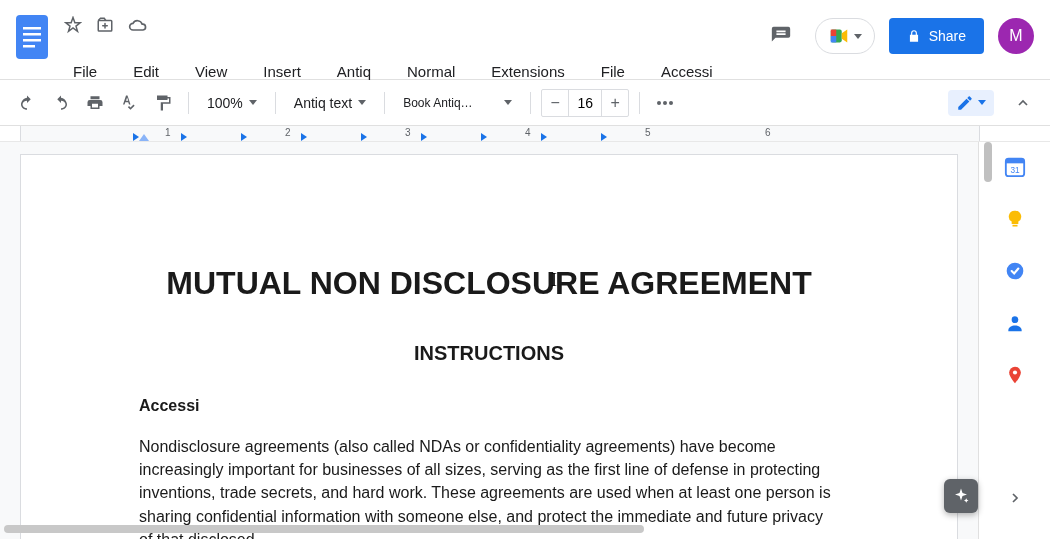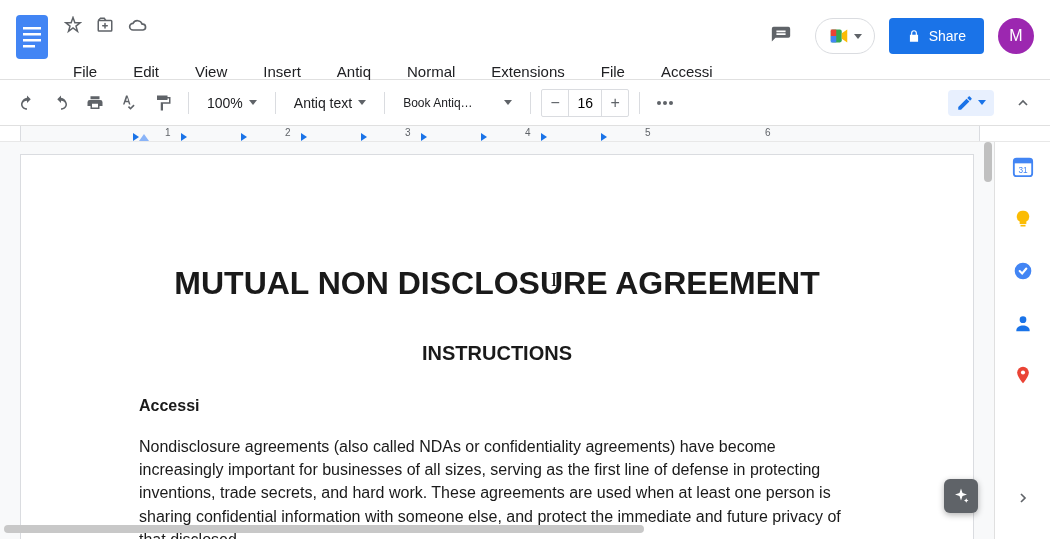--- a/index.html
+++ b/index.html
@@ -45,21 +45,21 @@
 
   .workspace { display:flex; height: calc(539px - 80px - 46px - 16px); position:relative;}
   .doc-area { flex:1; background:#f8f9fa; overflow:hidden; position:relative; padding-top:12px;}
   .page { background:#fff; margin: 0 20px 0 20px; min-height: 500px; border:1px solid #dadce0; padding: 110px 118px 20px 118px; font-family: "Book Antiqua", Georgia, serif; color:#1a1a1a; position:relative;}
   .page h1 { font-size: 32px; font-weight:700; text-align:center; margin-bottom: 40px;}
   .page h2 { font-size: 20px; font-weight:700; text-align:center; margin-bottom: 32px;}
   .page h3 { font-size: 16px; font-weight:700; margin-bottom: 20px;}
   .page p { font-size: 16px; line-height: 1.45; }
   .text-cursor { position:absolute; font-family: serif; font-size:18px; color:#000;}
 
-  .side-panel { width:56px; border-left: 1px solid #e0e0e0; display:flex; flex-direction:column; align-items:center; padding-top: 14px; gap: 30px; position:relative;}
+  .side-panel { width:72px; border-left: 1px solid #e0e0e0; display:flex; flex-direction:column; align-items:center; padding-top: 14px; gap: 30px; position:relative;}
   .side-icon { width:22px; height:22px; cursor:pointer; display:flex; align-items:center; justify-content:center;}
   .side-expand { position:absolute; bottom: 30px; }
 
   .explore-btn { position:absolute; right: 72px; bottom: 26px; width:34px; height:34px; background:#5f6368; border-radius:6px; box-shadow:0 2px 6px rgba(0,0,0,0.3); display:flex; align-items:center; justify-content:center; cursor:pointer;}
 
   .vscroll { position:absolute; right: 56px; top: 142px; bottom:18px; width:14px; }
   .vscroll-thumb { position:absolute; top:0; right:2px; width:8px; height:40px; background:#c0c0c0; border-radius:4px;}
   .hscroll { position:absolute; left:0; right:56px; bottom:2px; height:14px;}
   .hscroll-track { position:absolute; left:4px; top:2px; height:8px; width: 640px; background:#c8c8c8; border-radius:4px;}
 

